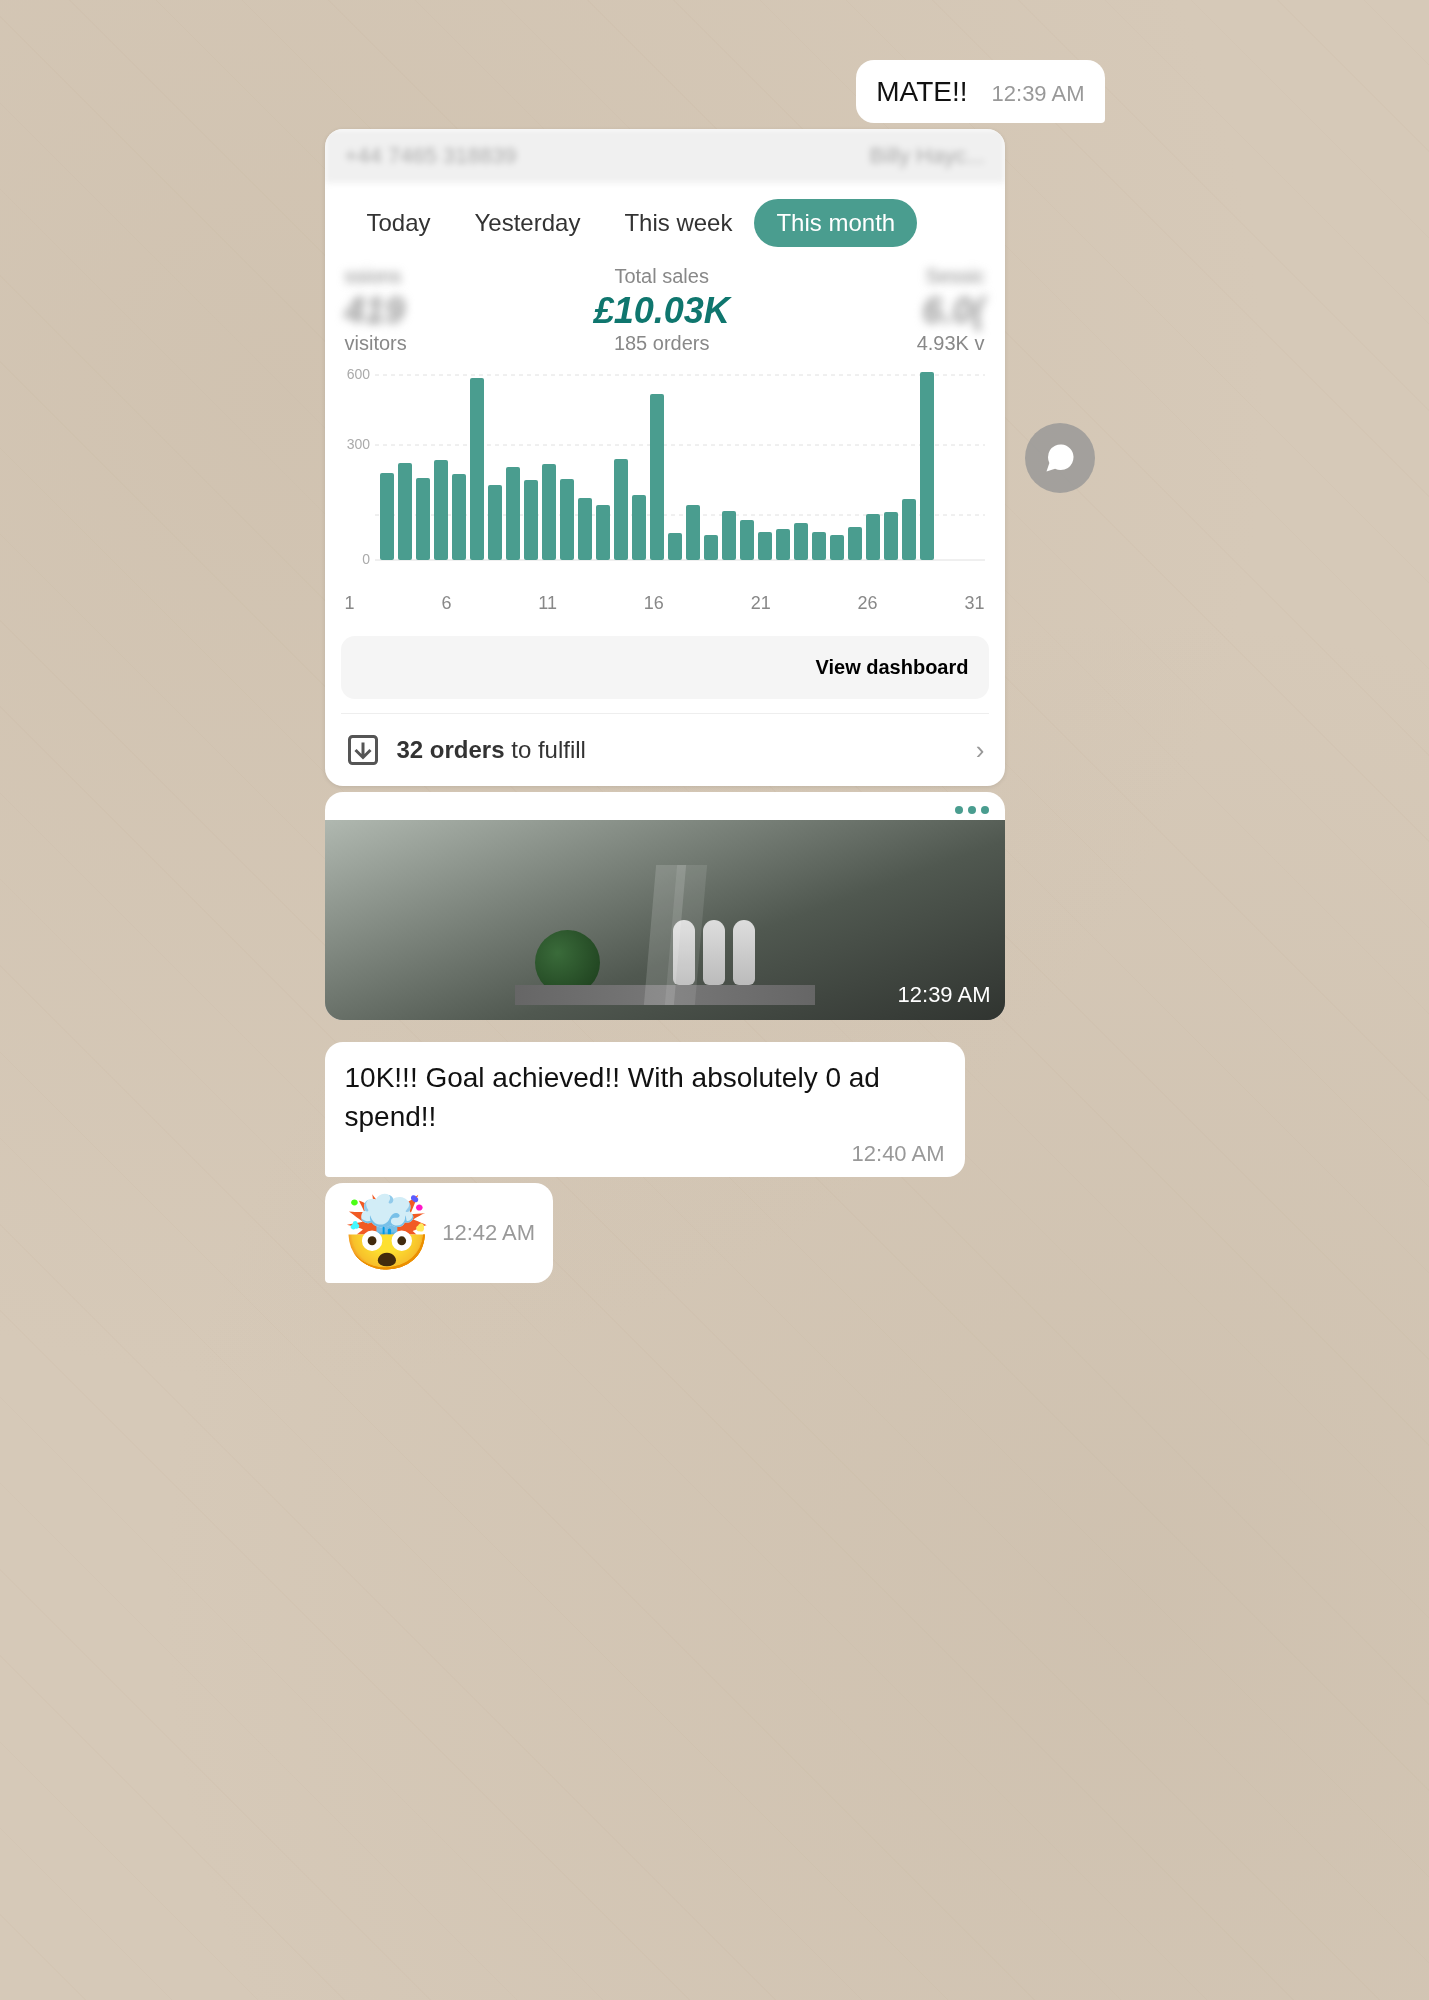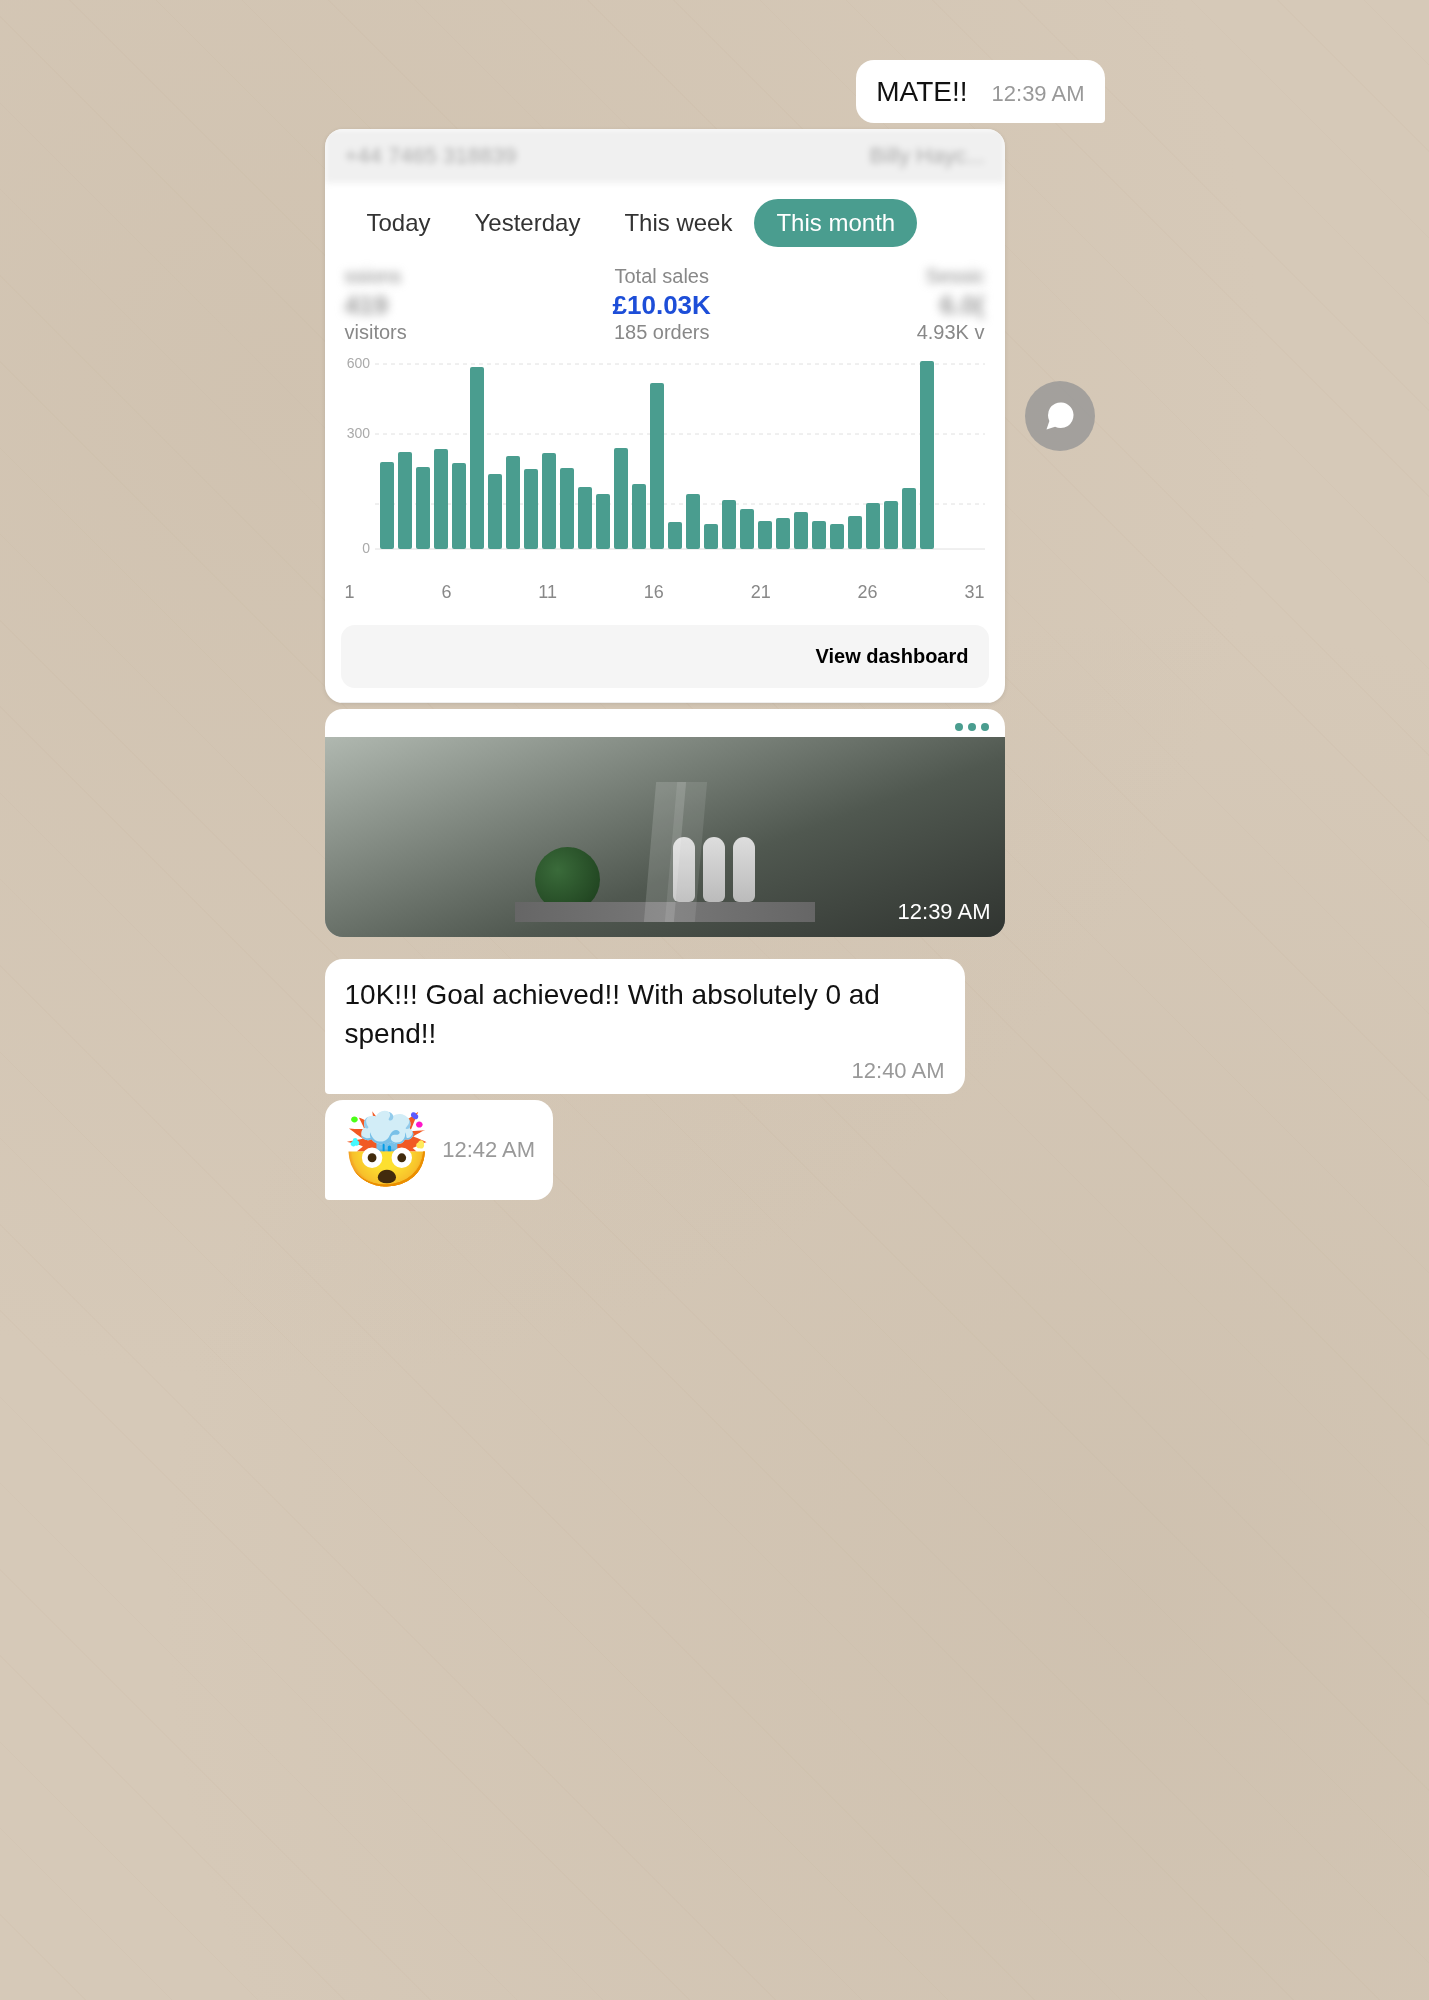--- a/index.html
+++ b/index.html
@@ -151,23 +151,24 @@
       font-size: 20px;
       color: #888;
       margin-bottom: 2px;
     }
 
     .stat-label.blurred {
       filter: blur(4px);
     }
 
     .stat-value {
-      font-size: 26px;
+      font-size: 36px;
       font-weight: 700;
-      color: #1d4ed8;
+      color: #0f766e;
+      font-style: italic;
     }
 
     .stat-value.blurred {
       filter: blur(5px);
       color: #999;
     }
 
     .stat-sub {
       font-size: 20px;
       color: #888;
@@ -471,20 +472,31 @@
         <span class="chart-label">26</span>
         <span class="chart-label">31</span>
       </div>
 
       
       <button class="view-dashboard-btn">View dashboard</button>
 
       <div class="card-divider"></div>
 
       
+      <div class="orders-row">
+        <svg class="orders-icon" viewBox="0 0 24 24" fill="none" stroke="currentColor" stroke-width="2">
+          <rect x="3" y="3" width="18" height="18" rx="2"></rect>
+          <path d="M7 12l5 5 5-5M12 17V7"></path>
+        </svg>
+        <span class="orders-text">
+          <strong>32 orders</strong>
+          <span>to fulfill</span>
+        </span>
+        <span class="orders-chevron">›</span>
+      </div>
 
     </div>
 
     <div class="forward-btn">
       <svg viewBox="0 0 24 24">
         <path d="M21 11.5a8.38 8.38 0 0 1-.9 3.8 8.5 8.5 0 0 1-7.6 4.7 8.38 8.38 0 0 1-3.8-.9L3 21l1.9-5.7a8.38 8.38 0 0 1-.9-3.8 8.5 8.5 0 0 1 4.7-7.6 8.38 8.38 0 0 1 3.8-.9h.5a8.48 8.48 0 0 1 8 8v.5z"></path>
       </svg>
     </div>
   </div>
 

